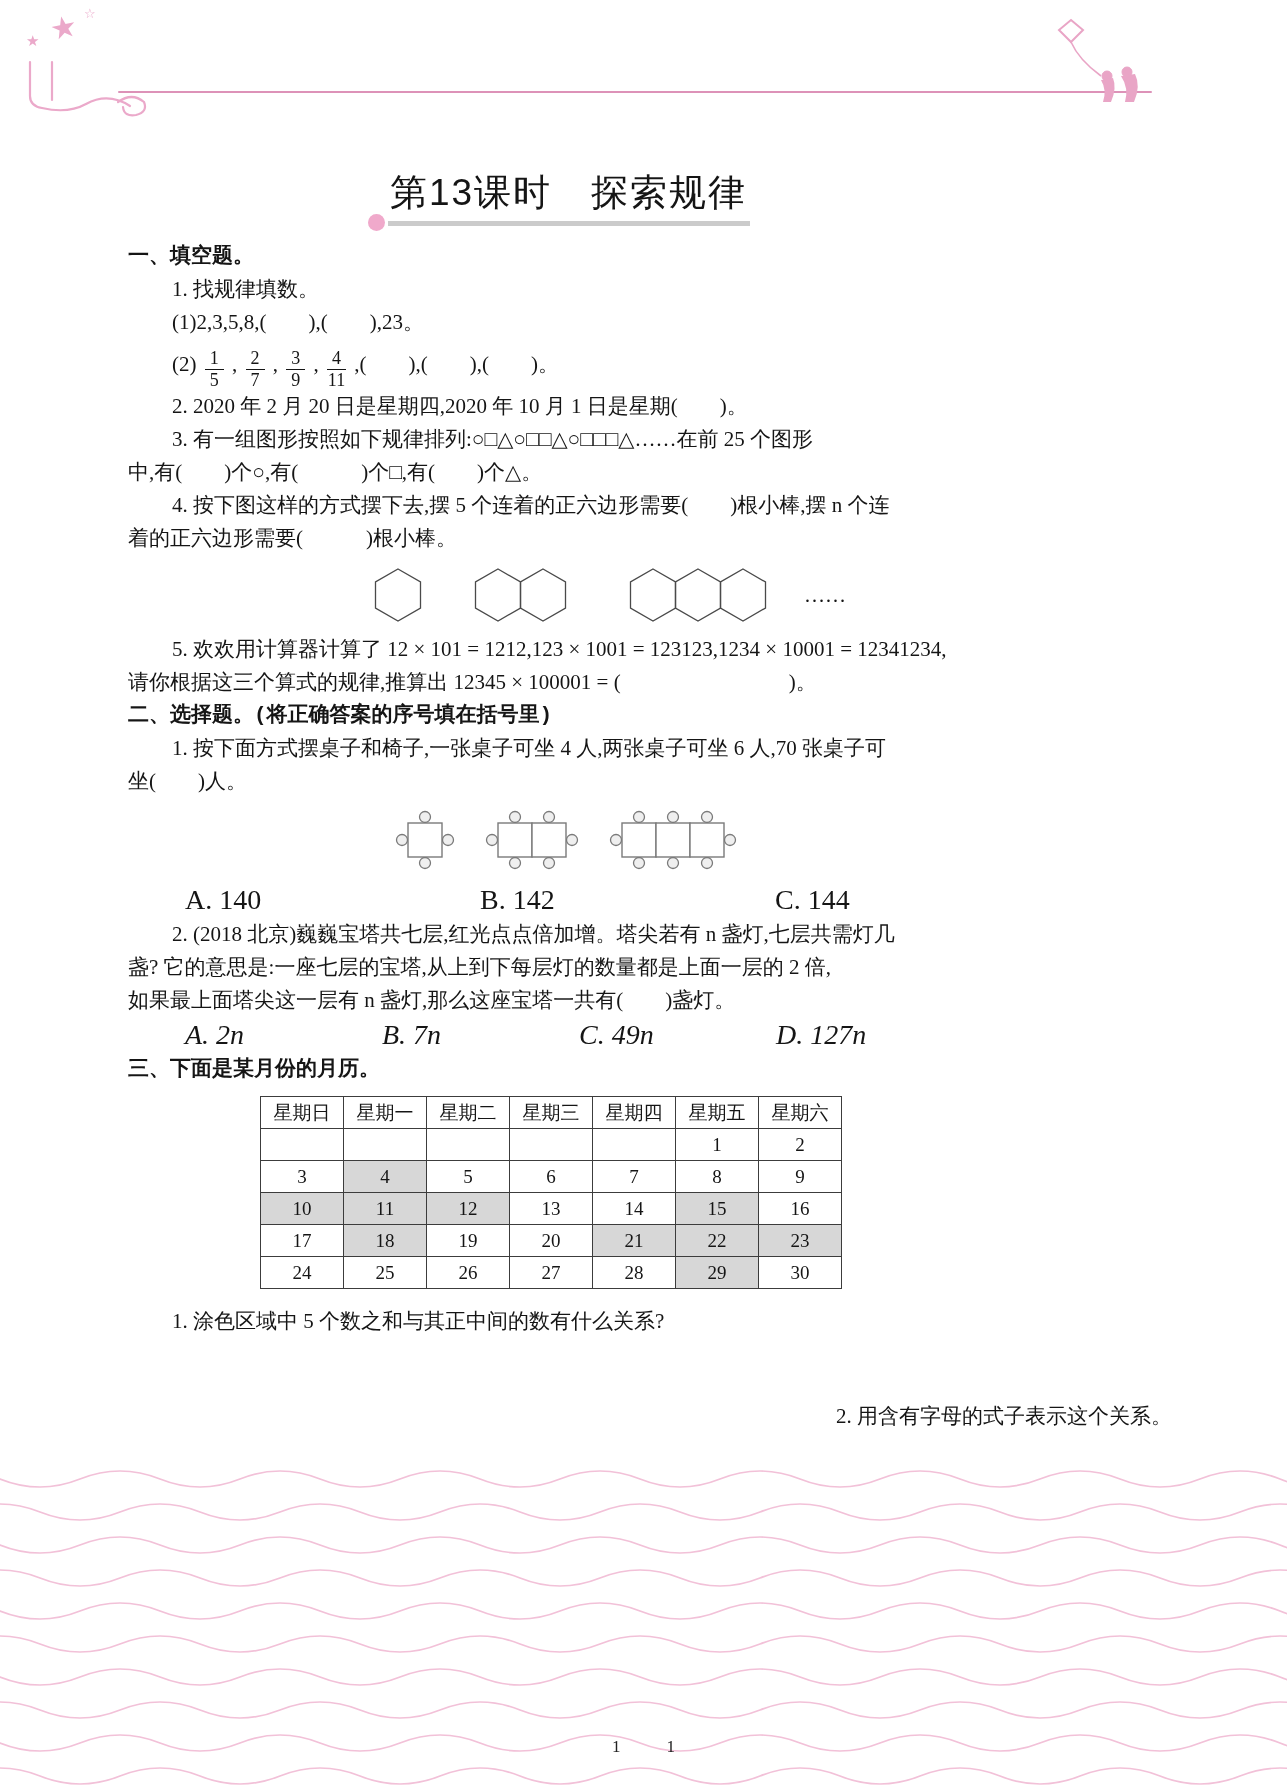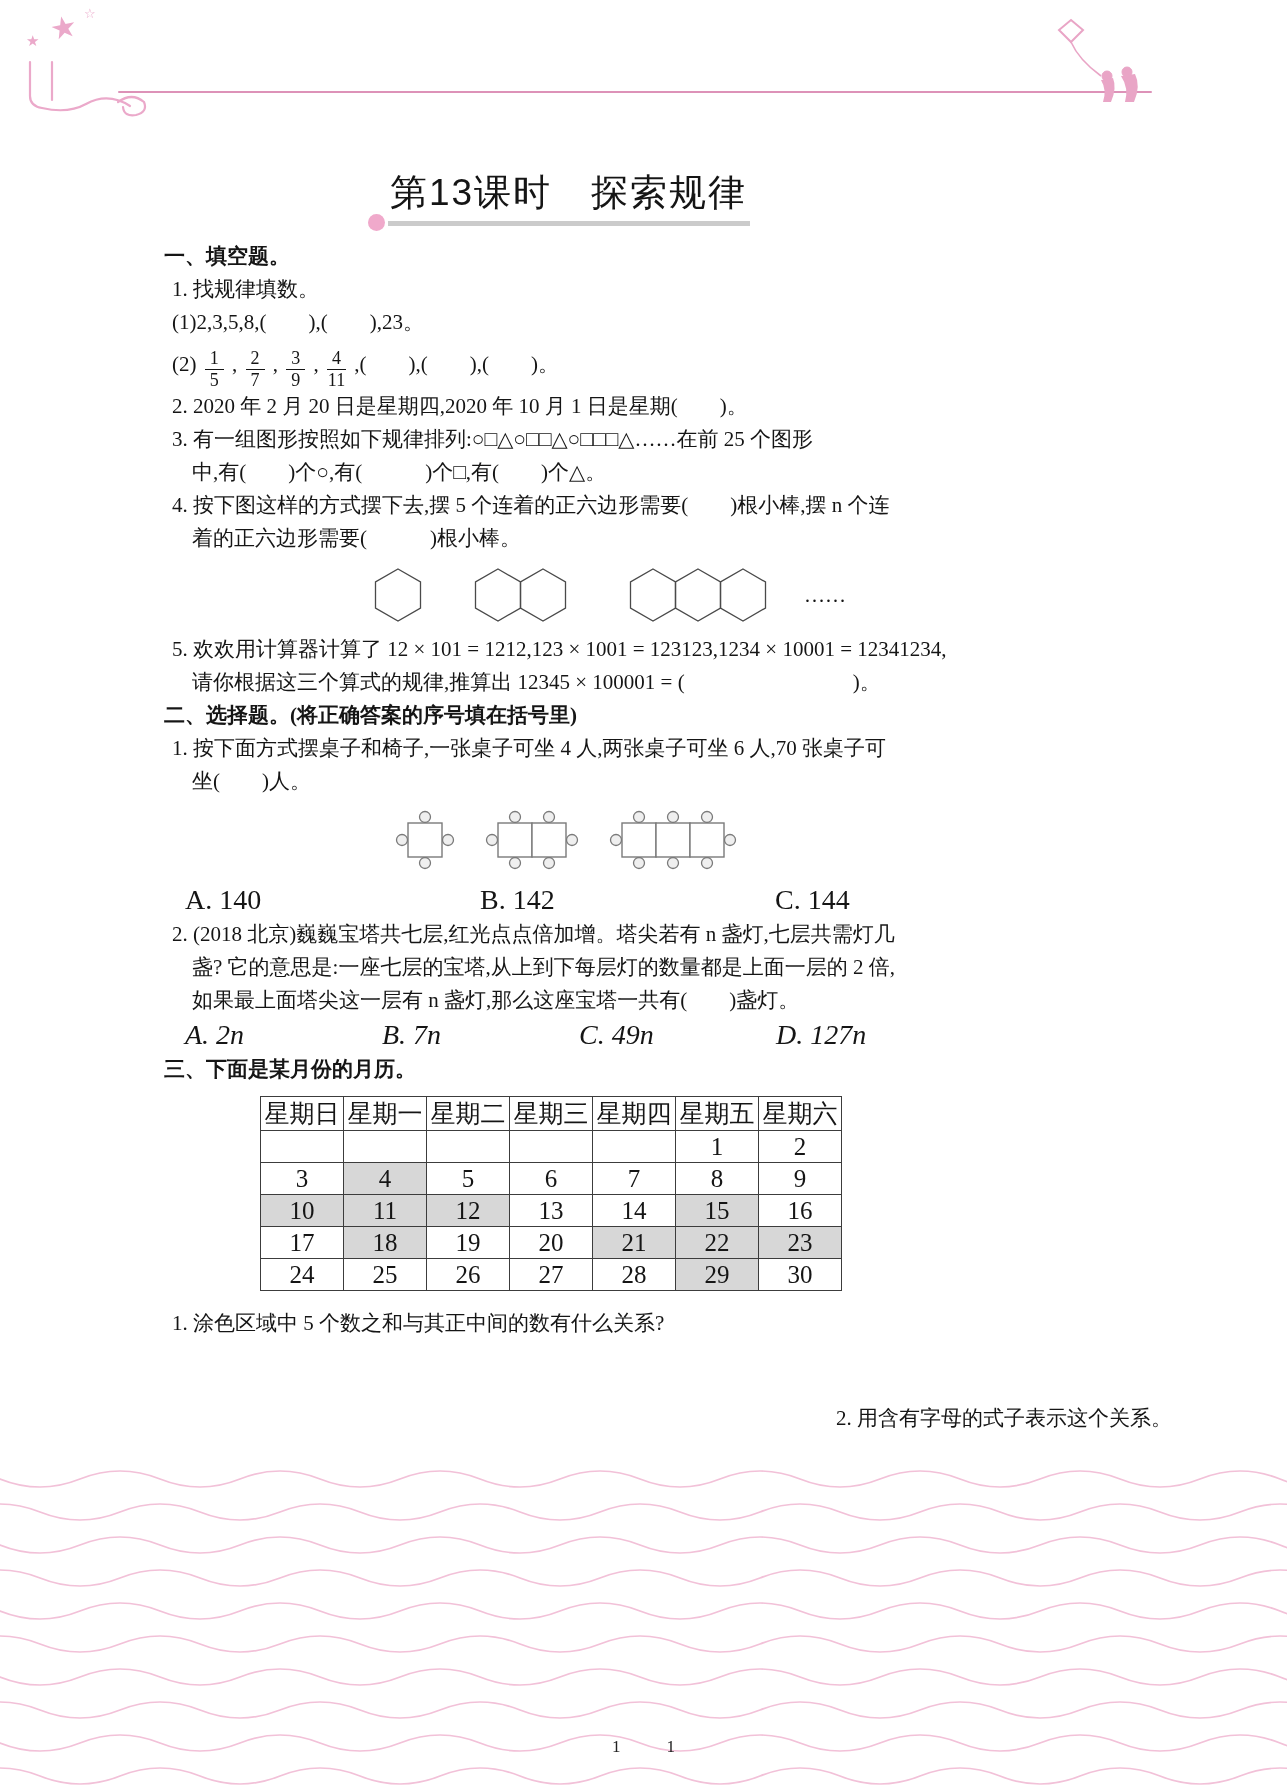--- a/index.html
+++ b/index.html
@@ -26,23 +26,23 @@
     font-family:"Liberation Sans","DejaVu Sans",sans-serif;
     font-size:37px; font-weight:400; letter-spacing:2px; display:inline-block;
   }
   .title-underline { position:relative; margin:3px auto 0; width:362px; height:5px; background:#cbcbcb; }
   .title-underline .dot { position:absolute; left:-20px; top:-7px; width:17px; height:17px;
                           border-radius:50%; background:#f0a9cb; }
 
   
   main { position:absolute; left:128px; top:240px; width:1044px; }
   .line { font-size:21px; line-height:33px; white-space:nowrap; }
-  .heading { font-family:Liberation Serif, serif; font-weight:700;margin-left:36px; }
+  .heading { font-family:Liberation Mono, monospace; font-weight:700; }
   .ind1 { margin-left:44px; }
-  .ind2 { margin-left:64px; }
+  .ind2 { }
 
   
   .frac-line { line-height:50px; }
   .frac { display:inline-block; vertical-align:-15px; text-align:center;
           font-size:18px; line-height:1.08; margin:0 3px; }
   .frac .num { display:block; padding:0 5px 1px; border-bottom:1.5px solid #151515; }
   .frac .den { display:block; padding-top:1px; }
 
   
   .fig-hex { margin:8px 0 6px 240px; display:flex; align-items:center; gap:26px; }
@@ -55,21 +55,21 @@
   
   .options { display:flex; margin-left:57px; }
   .options .opt { font-size:28px; line-height:36px; }
   .options-3 .opt { width:295px; }
   .options-4 .opt { width:197px;font-style:italic; }
 
   
   table.cal { border-collapse:collapse; margin:10px 0 4px 132px; }
   table.cal th, table.cal td {
     border:1.4px solid #3c3c3c; width:83px; height:32px;
-    text-align:center; font-size:25px; font-weight:400;margin-top:32px;
+    text-align:center; font-size:19px; font-weight:400;margin-top:32px;
   }
   table.cal td.shaded { background:#d7d7d7; }
 
   .q-after-cal { margin-top:16px; }
   .q-last { margin-top:62px;text-align:right; }
 
   
   .waves { position:absolute; left:0; bottom:0; width:1287px; height:330px; }
   .footer-pages { position:absolute; bottom:32px; left:50%; transform:translateX(-50%);
                   display:flex; gap:46px; font-size:17px; color:#222; }

